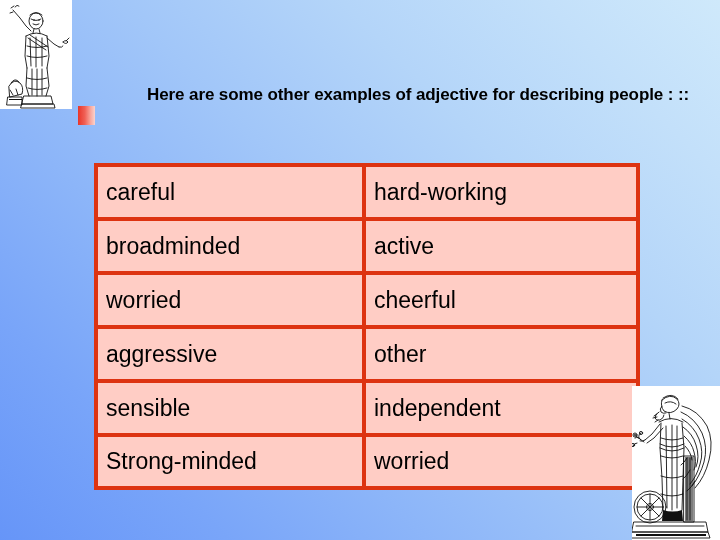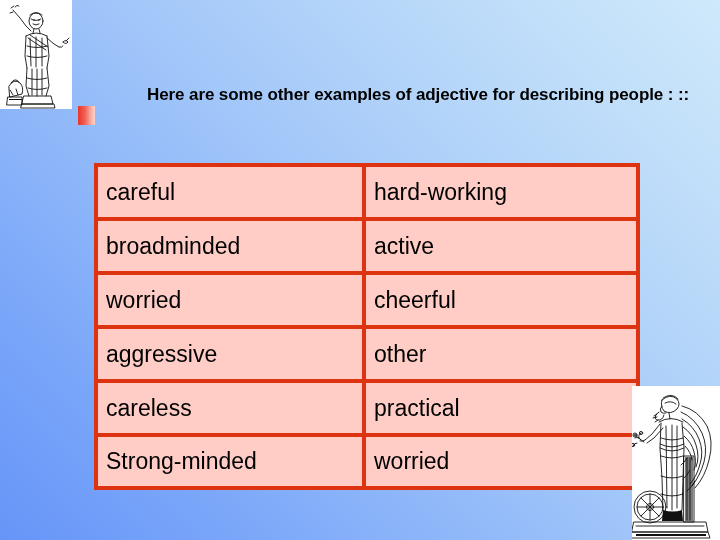--- a/index.html
+++ b/index.html
@@ -198,22 +198,22 @@
       </tr>
       <tr class="table-row">
         <td class="col-left">worried</td>
         <td class="col-right">cheerful</td>
       </tr>
       <tr class="table-row">
         <td class="col-left">aggressive</td>
         <td class="col-right">other</td>
       </tr>
       <tr class="table-row">
-        <td class="col-left">careless</td>
-        <td class="col-right">practical</td>
+        <td class="col-left">sensible</td>
+        <td class="col-right">independent</td>
       </tr>
       <tr class="table-row">
         <td class="col-left">Strong-minded</td>
         <td class="col-right">worried</td>
       </tr>
     </tbody>
   </table>
 
   <div class="engraving" id="engraving-bottom-right">
     <svg viewBox="0 0 88 154" xmlns="http://www.w3.org/2000/svg">

